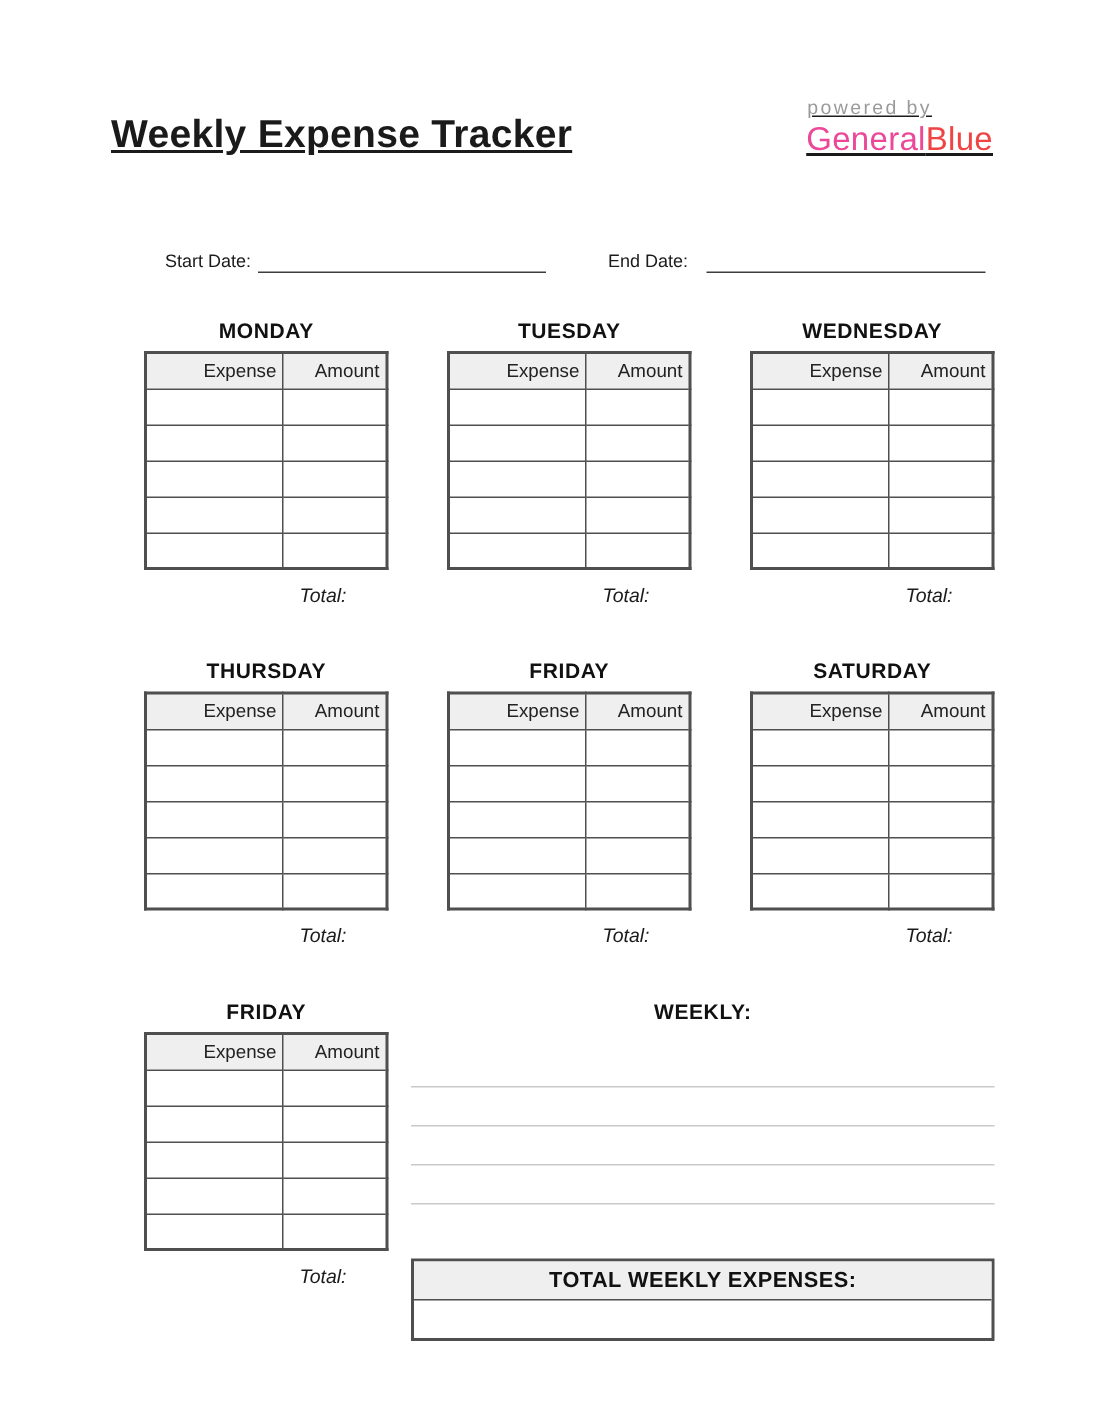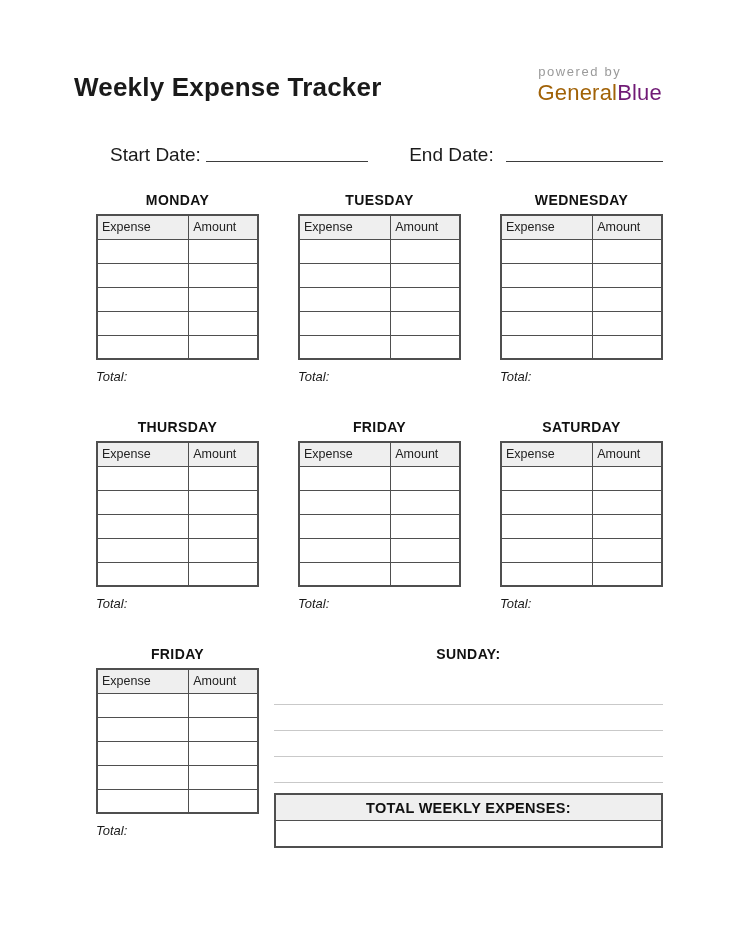--- a/index.html
+++ b/index.html
@@ -4,68 +4,68 @@
 <style>
   * { box-sizing: border-box; }
   html, body { margin: 0; padding: 0; background: #ffffff; }
   .page {
     width: 736px; height: 952px; background: #ffffff; position: relative;
     font-family: "Liberation Sans", sans-serif; color: #1b1b1b;
     padding: 58px 73px 0 72px; overflow: hidden;
   }
 
   
-  .header { display: flex; justify-content: space-between; align-items: flex-start; }
+  .header { display: flex; justify-content: space-between; align-items: center; text-decoration: underline; }
   .page-title {
     font-size: 26px; font-weight: bold; color: #1a1a1a;
     margin: 16px 0 0 2px; letter-spacing: 0.2px; line-height: 1.05;
   }
   .logo { text-align: center; margin-top: 6px; padding-right: 1px; }
   .logo .powered { font-size: 13px; color: #9a9a9a; letter-spacing: 1.6px; }
   .logo .brand { font-size: 22px; margin-top: 1px; letter-spacing: 0.2px; }
-  .logo .brand .g { color: #a16207; margin-left: 40px; }
-  .logo .brand .b { color: #701a75; }
+  .logo .brand .g { color: #ec4899; margin-left: 40px; }
+  .logo .brand .b { color: #ef4444; }
 
   
-  .dates { display: flex; align-items: flex-end; margin-top: 41px; padding-left: 38px; font-size: 19px; }
+  .dates { display: flex; align-items: flex-end; margin-top: 61px; padding-left: 38px; font-size: 12px; }
   .date-label { line-height: 15px; white-space: nowrap; }
   .date-line {
     display: inline-block; height: 15px; border-bottom: 1.5px solid #3d3d3d;
     font-size: 13px; padding: 0 3px;
   }
   .line-start { width: 192px; margin-left: 5px; }
   .label-end { margin-left: 41px; text-align: center; }
   .line-end { width: 186px; margin-left: 12px; }
 
   
   .grid { display: grid; grid-template-columns: repeat(3, 187px); column-gap: 15px; margin-top: 31px; }
   .day { margin-bottom: 36px; padding-left: 24px; }
   .day-title, .notes-title {
     font-size: 14px; font-weight: bold; color: #111; text-align: center;
     margin: 0 0 7px 0; line-height: 14px; letter-spacing: 0.4px;
   }
   table.exp-table { width: 100%; border-collapse: collapse; border: 2px solid #4f4f4f; table-layout: fixed; }
   table.exp-table th, table.exp-table td { border: 1px solid #4f4f4f; height: 24px; padding: 0 4px; }
   table.exp-table th {
     background: #efefef; font-weight: normal; font-size: 12.5px; color: #222;
-    text-align: left;
+    text-align: right;
   }
   table.exp-table td { font-size: 12.5px; }
   .col-exp { width: 57%; }
   .col-amt { width: 43%; }
-  .day-total { text-align: left; font-style: italic; font-size: 13px; margin-top: 9px; line-height: 15px; }
+  .day-total { text-align: right; font-style: italic; font-size: 13px; margin-top: 9px; line-height: 15px; }
   .day-total .total-value { display: inline-block; min-width: 28px; }
 
   
   .notes { grid-column: 2 / 4; }
   .note-lines { margin-top: 16px; }
   .note-line { height: 26px; border-bottom: 1px solid #c9c9c9; font-size: 12.5px; }
   .note-line.first { height: 28px; }
 
-  .total-box { border: 2px solid #4f4f4f; margin-top: 10px; }
+  .total-box { border: 2px solid #4f4f4f; margin-top: 36px; }
   .total-box-header {
     background: #efefef; border-bottom: 1.5px solid #4f4f4f;
     font-size: 14.5px; font-weight: bold; text-align: center; color: #111;
     height: 26px; line-height: 26px; letter-spacing: 0.3px;
   }
   .total-box-value { height: 25px; font-size: 13px; padding: 0 6px; line-height: 25px; }
 </style>
 </head>
 <body>
 
@@ -341,21 +341,21 @@
               <td></td>
             </tr>
         </tbody>
       </table>
       <div class="day-total">
         <span>Total:</span><span class="total-value"></span>
       </div>
     </section>
 
     <section class="notes">
-      <h3 class="notes-title">SUNDAY:</h3>
+      <h3 class="notes-title">WEEKLY:</h3>
       <div class="note-lines">
         <div class="note-line first"></div>
         <div class="note-line"></div>
         <div class="note-line"></div>
         <div class="note-line"></div>
       </div>
       <div class="total-box">
         <div class="total-box-header">TOTAL WEEKLY EXPENSES:</div>
         <div class="total-box-value"></div>
       </div>

